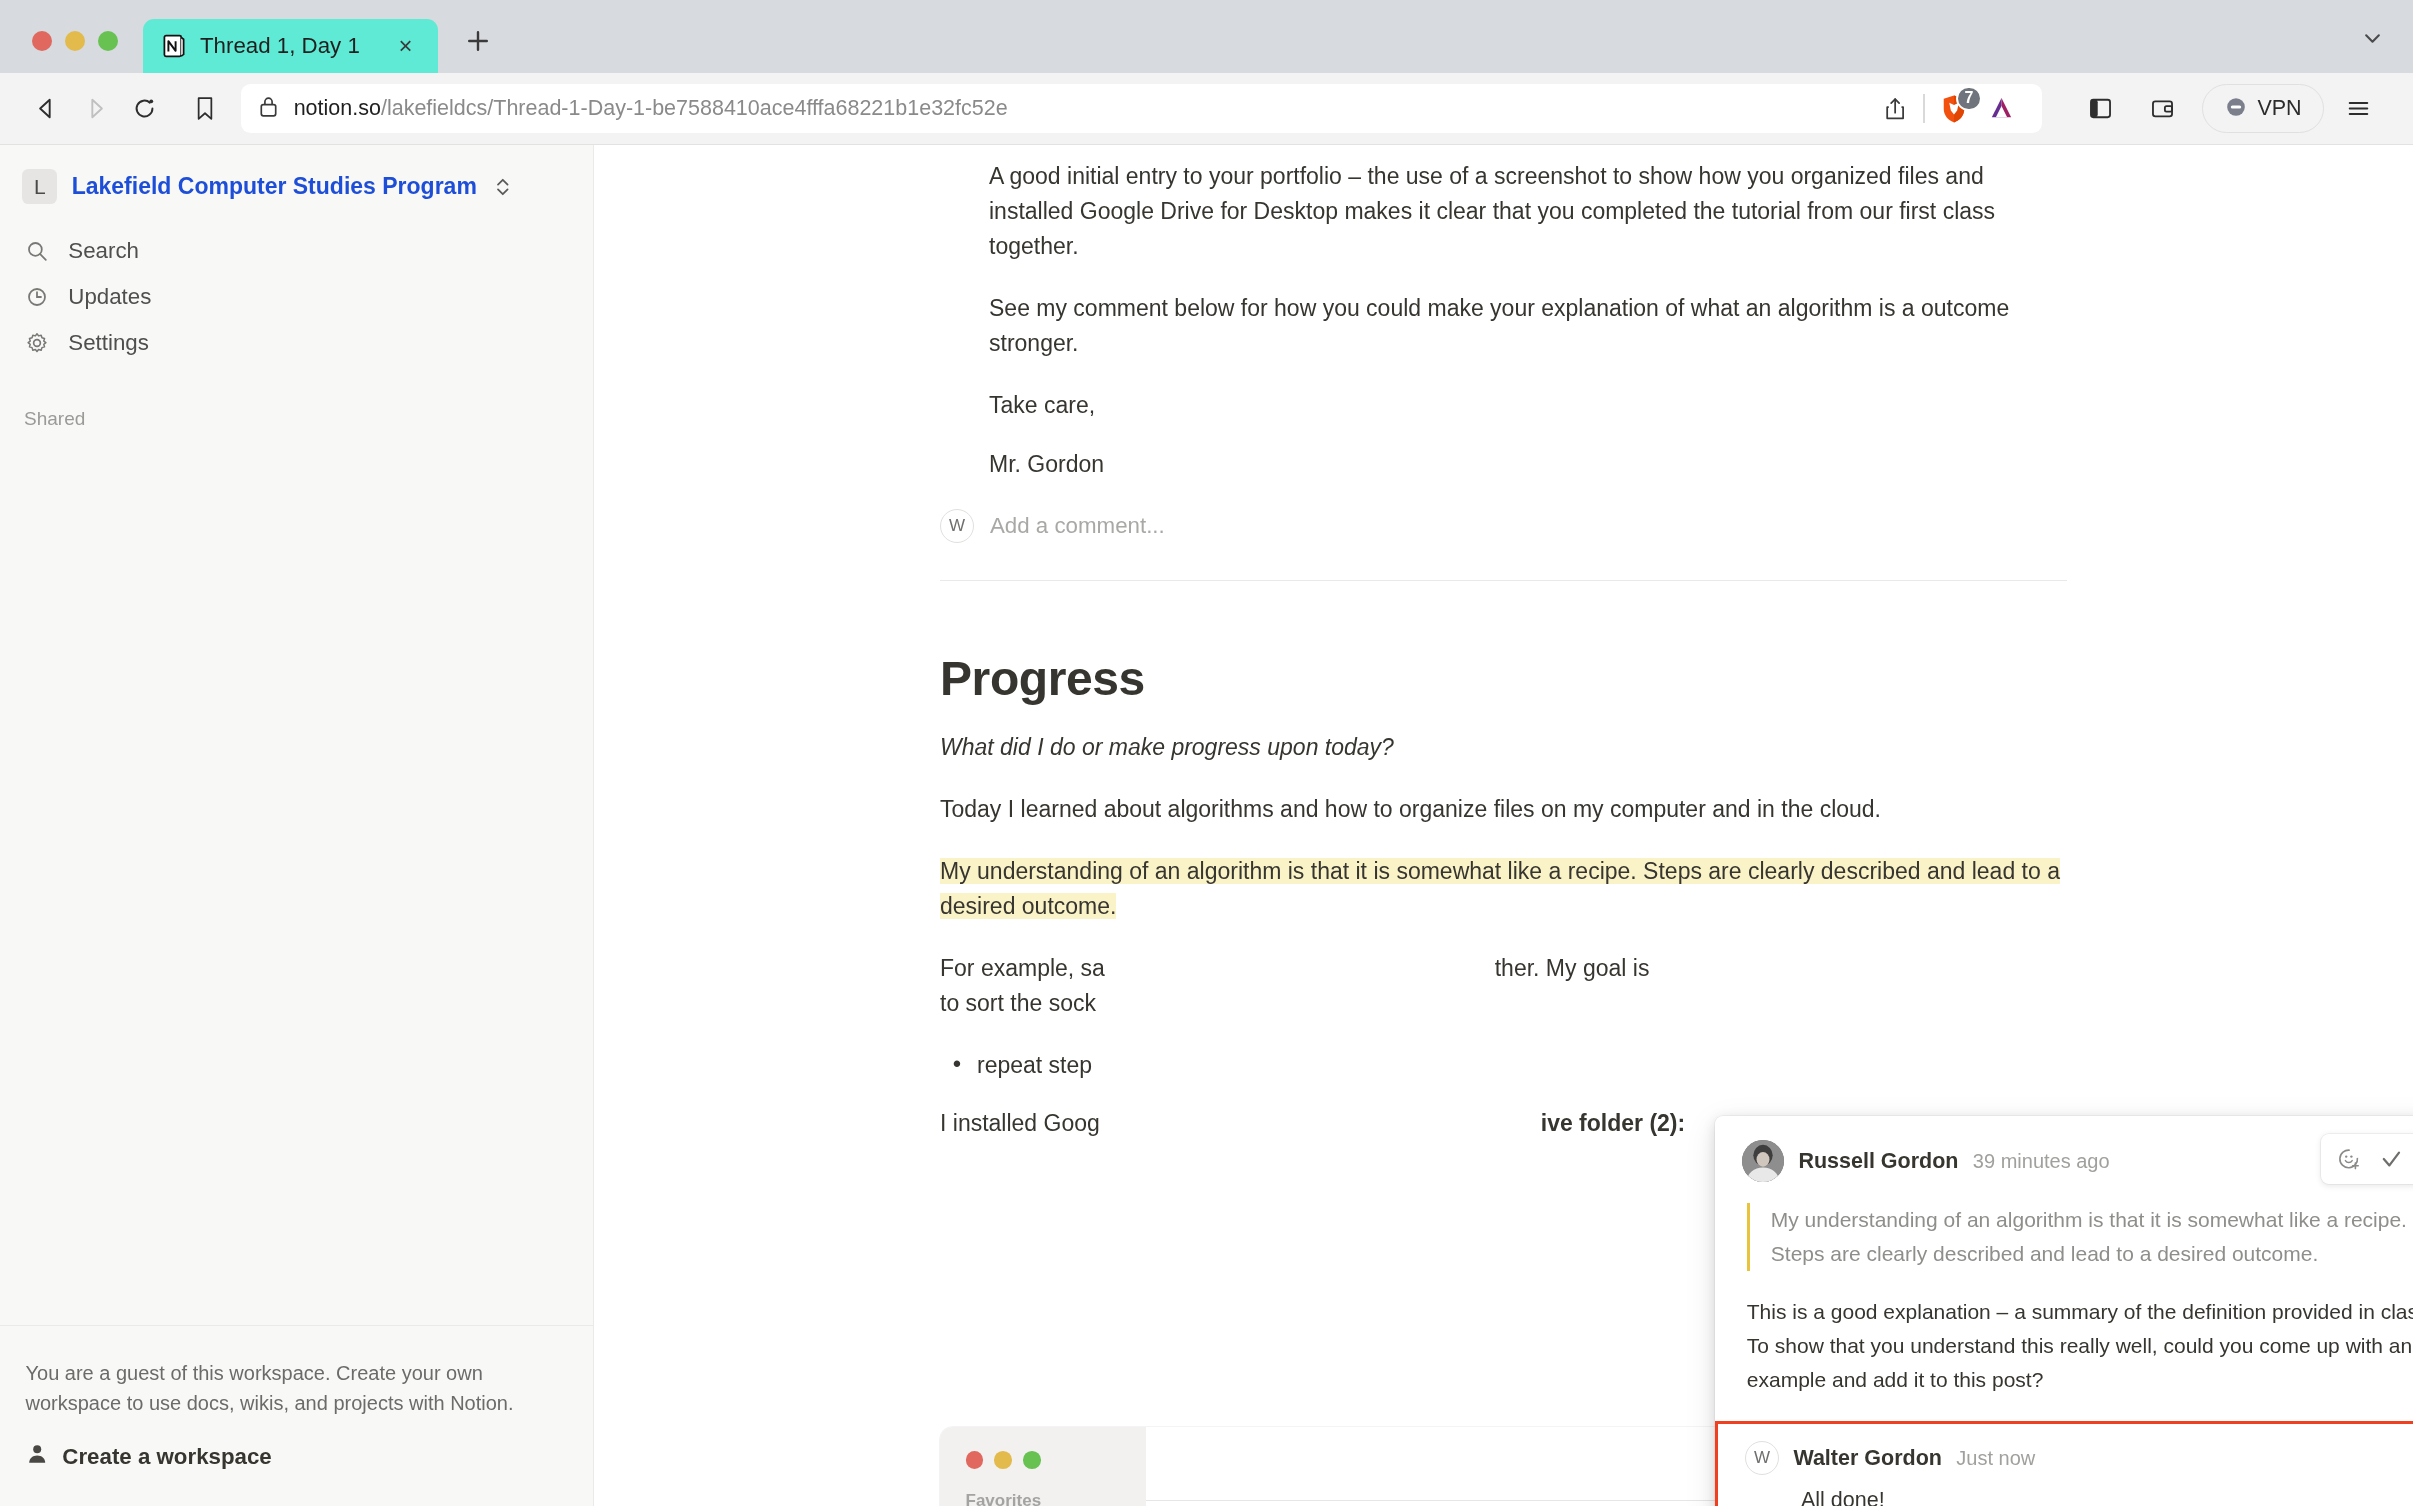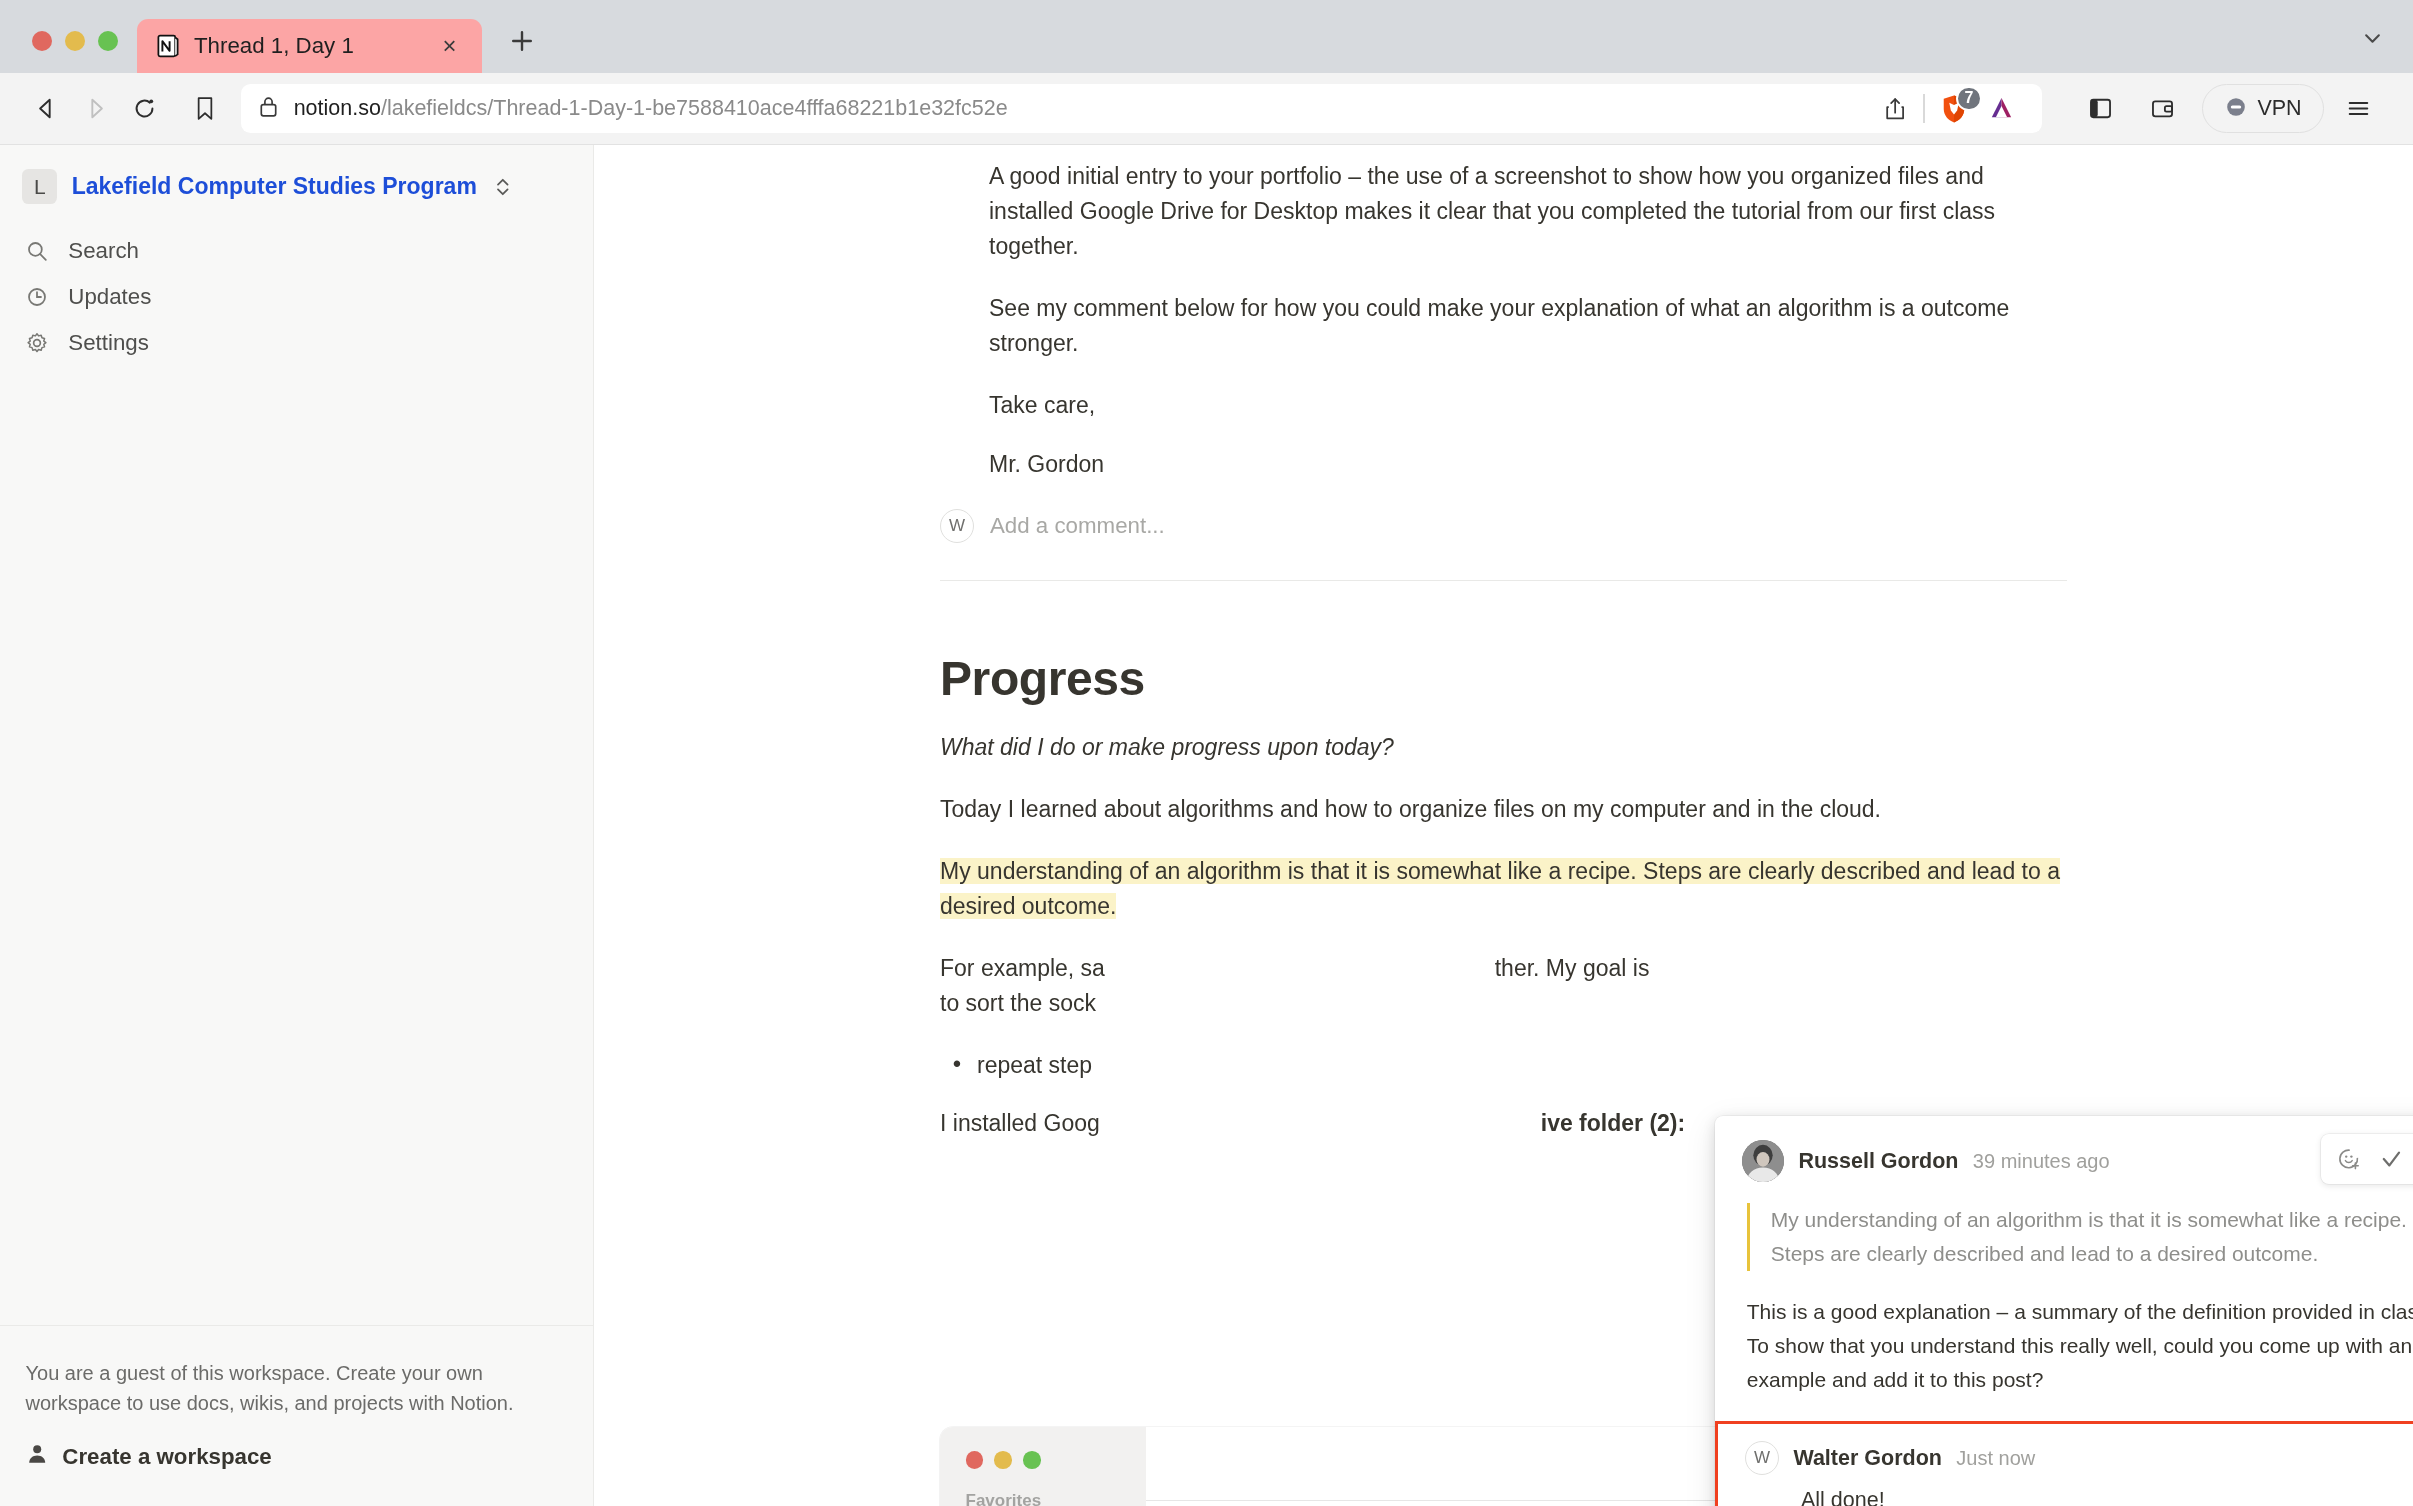--- a/index.html
+++ b/index.html
@@ -17,24 +17,24 @@
     height: 73px; background: #d7dade;
     display: flex; align-items: flex-end; position: relative;
   }
   .traffic { display: flex; gap: 12.8px; padding: 0 0 22.3px 32px; align-items: center; }
   .dot { width: 20px; height: 20px; border-radius: 50%; }
   .dot.red { background: #e0685f; }
   .dot.yellow { background: #e3bb4d; }
   .dot.green { background: #68c252; }
 
   .tab {
-    height: 54px; width: 345px; background: #fca5a5;
+    height: 54px; width: 295px; background: #5eead4;
     border-radius: 11.2px 11.2px 0 0;
     display: flex; align-items: center; gap: 12.8px;
-    padding: 0 16px 0 17.6px; margin-left: 19px;
+    padding: 0 16px 0 17.6px; margin-left: 25px;
     position: relative;
   }
   .tab-favicon { width: 27px; height: 27px; flex: 0 0 27px; display:flex; align-items:center; justify-content:center; }
   .tab-title { flex: 1; font-size: 22.3px; color: #1f1f1f; white-space: nowrap; overflow: hidden; }
   .tab-close { width: 32px; height: 32px; display: flex; align-items: center; justify-content: center; color: #3b3b3b; font-size: 24px; }
   .newtab { width: 45px; height: 45px; margin: 0 0 9.6px 17.6px; display: flex; align-items: center; justify-content: center; color:#3a3a3a; }
   .tabstrip-right { margin-left: auto; padding: 0 27px 17.6px 0; display:flex; align-items:center; }
 
   .toolbar {
     height: 72px; background: #f3f3f3;
@@ -397,20 +397,21 @@
           <span class="nav-icon">
             <svg width="24" height="24" viewBox="0 0 30 30">
                 <circle cx="15" cy="15" r="4.2" fill="none" stroke="#787874" stroke-width="2.1"></circle>
                 <path d="M15 3.5l2 2.6 3.2-.9 1 3.2 3.2 1-.9 3.2 2.6 2-2.6 2 .9 3.2-3.2 1-1 3.2-3.2-.9-2 2.6-2-2.6-3.2.9-1-3.2-3.2-1 .9-3.2-2.6-2 2.6-2-.9-3.2 3.2-1 1-3.2 3.2.9z" fill="none" stroke="#787874" stroke-width="1.9" stroke-linejoin="round"></path>
               </svg>
           </span>
           <span>Settings</span>
         </div>
       </div>
 
+      <div class="section-label">Shared</div>
 
       <div class="sidebar-bottom">
         <div class="guest-text">You are a guest of this workspace. Create your own workspace to use docs, wikis, and projects with Notion.</div>
         <div class="create-ws">
           <span>
             <svg width="24" height="24" viewBox="0 0 30 30">
                 <circle cx="14" cy="9" r="5" fill="#4a4845"></circle>
                 <path d="M4 26c0-5.5 4.5-9 10-9s10 3.5 10 9z" fill="#4a4845"></path>
               </svg>
           </span>

